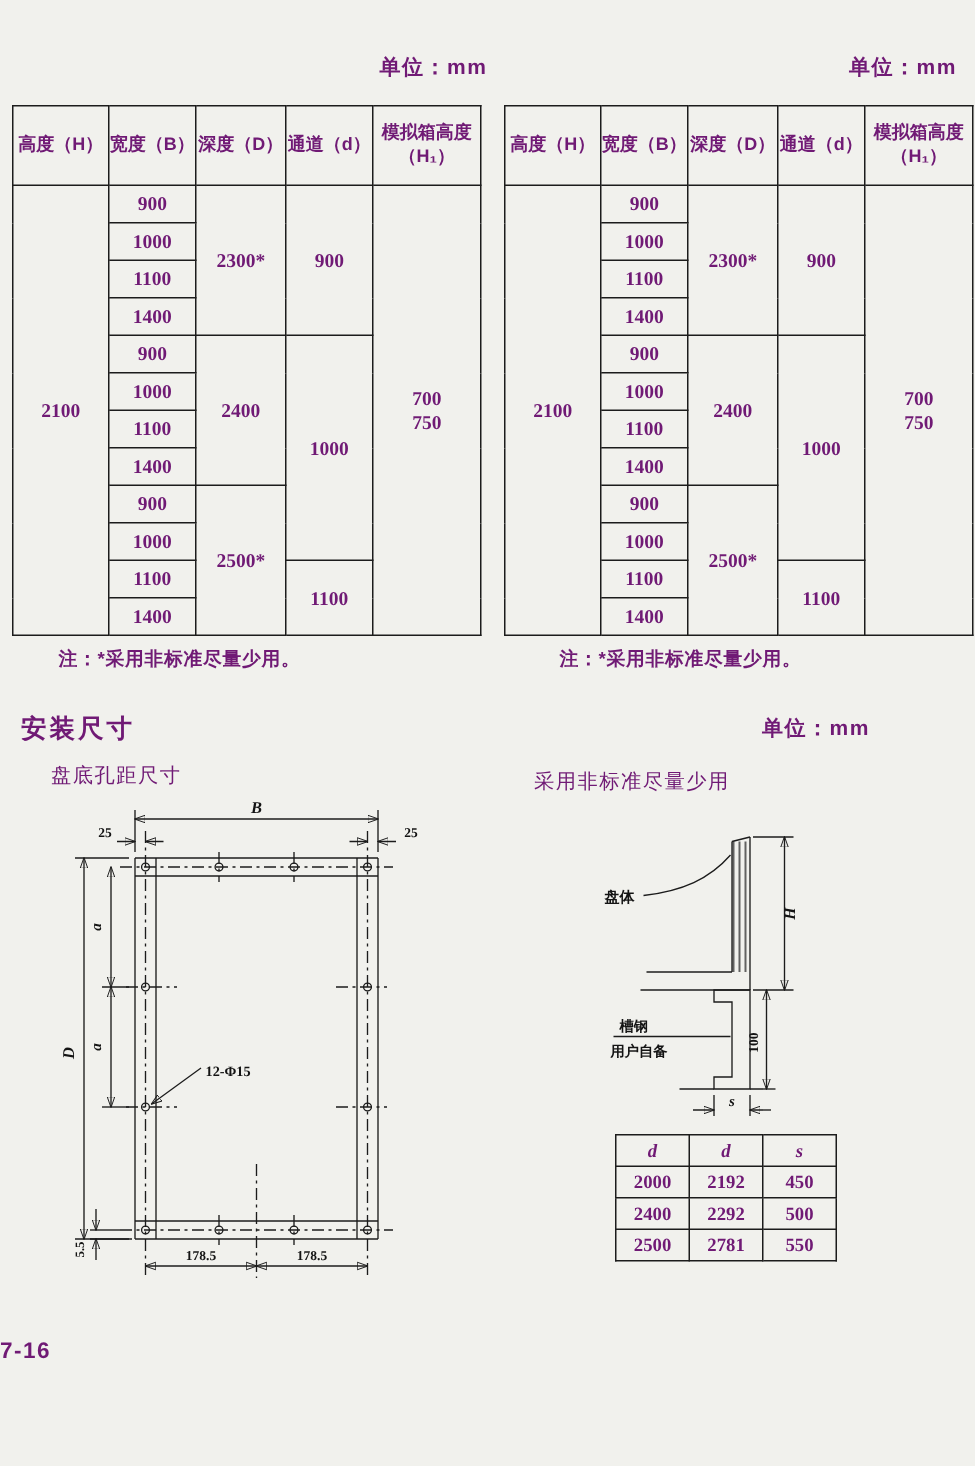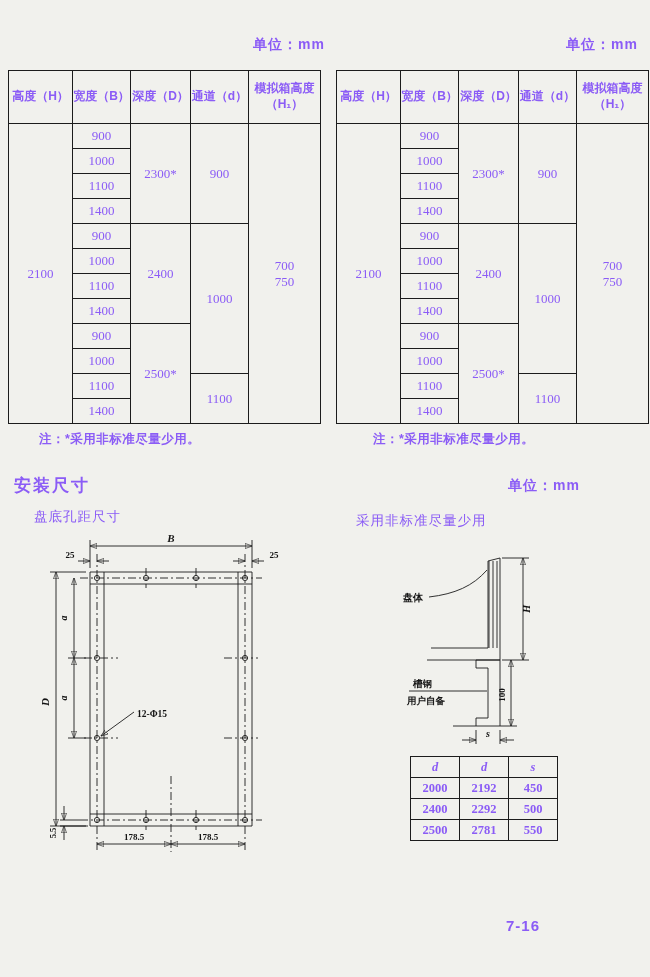--- a/index.html
+++ b/index.html
@@ -1,35 +1,35 @@
 <!DOCTYPE html>
 <html><head>
 <meta charset="utf-8">
 <style>
   html,body{margin:0;padding:0;background:#f1f1ed;}
   #page{position:relative;width:650px;height:977px;background:#f1f1ed;
-        font-family:"Liberation Sans",sans-serif;color:#8b5cf6;overflow:hidden;}
+        font-family:"Liberation Sans",sans-serif;color:#701a75;overflow:hidden;}
   .abs{position:absolute;}
   .unit{font-weight:bold;font-size:14px;letter-spacing:1px;}
   table.dim{border-collapse:collapse;position:absolute;top:70px;table-layout:fixed;
             border:1.5px solid #1c1c1c;}
   table.dim td{border:1px solid #1c1c1c;text-align:center;vertical-align:middle;
-            font-family:"Liberation Serif",serif;font-weight:normal;font-size:13px;
+            font-family:"Liberation Serif",serif;font-weight:bold;font-size:13px;
             height:24px;padding:0;}
   table.dim tr.hdr td{font-family:"Liberation Sans",sans-serif;font-size:12px;
             height:52px;font-weight:bold;line-height:1.3;}
   .note{font-weight:bold;font-size:12.5px;letter-spacing:.5px;margin-left:29px;}
   .sec-title{font-weight:bold;font-size:17px;letter-spacing:2px;}
   .sub-title{font-weight:normal;font-size:13.5px;letter-spacing:1px;}
   table.size{border-collapse:collapse;position:absolute;left:410px;top:756px;
             border:1.5px solid #1c1c1c;}
   table.size td{border:1px solid #1c1c1c;width:48px;height:20px;text-align:center;
             font-family:"Liberation Serif",serif;font-weight:bold;font-size:12.5px;padding:0;}
   table.size tr.hdr td{font-style:italic;}
-  .footer{position:absolute;left:0;top:917px;width:540px;text-align:right;
+  .footer{position:absolute;left:0;top:892px;width:540px;text-align:left;
             font-weight:bold;font-size:15px;letter-spacing:1px;}
   svg text{fill:#141414;font-family:"Liberation Serif",serif;font-weight:bold;}
   svg .lab-letter{font-style:italic;}
   svg line,svg path,svg polyline,svg circle{stroke:#1c1c1c;fill:none;stroke-width:.9;}
 </style>
 </head>
 <body>
 
 <div id="page">
 

